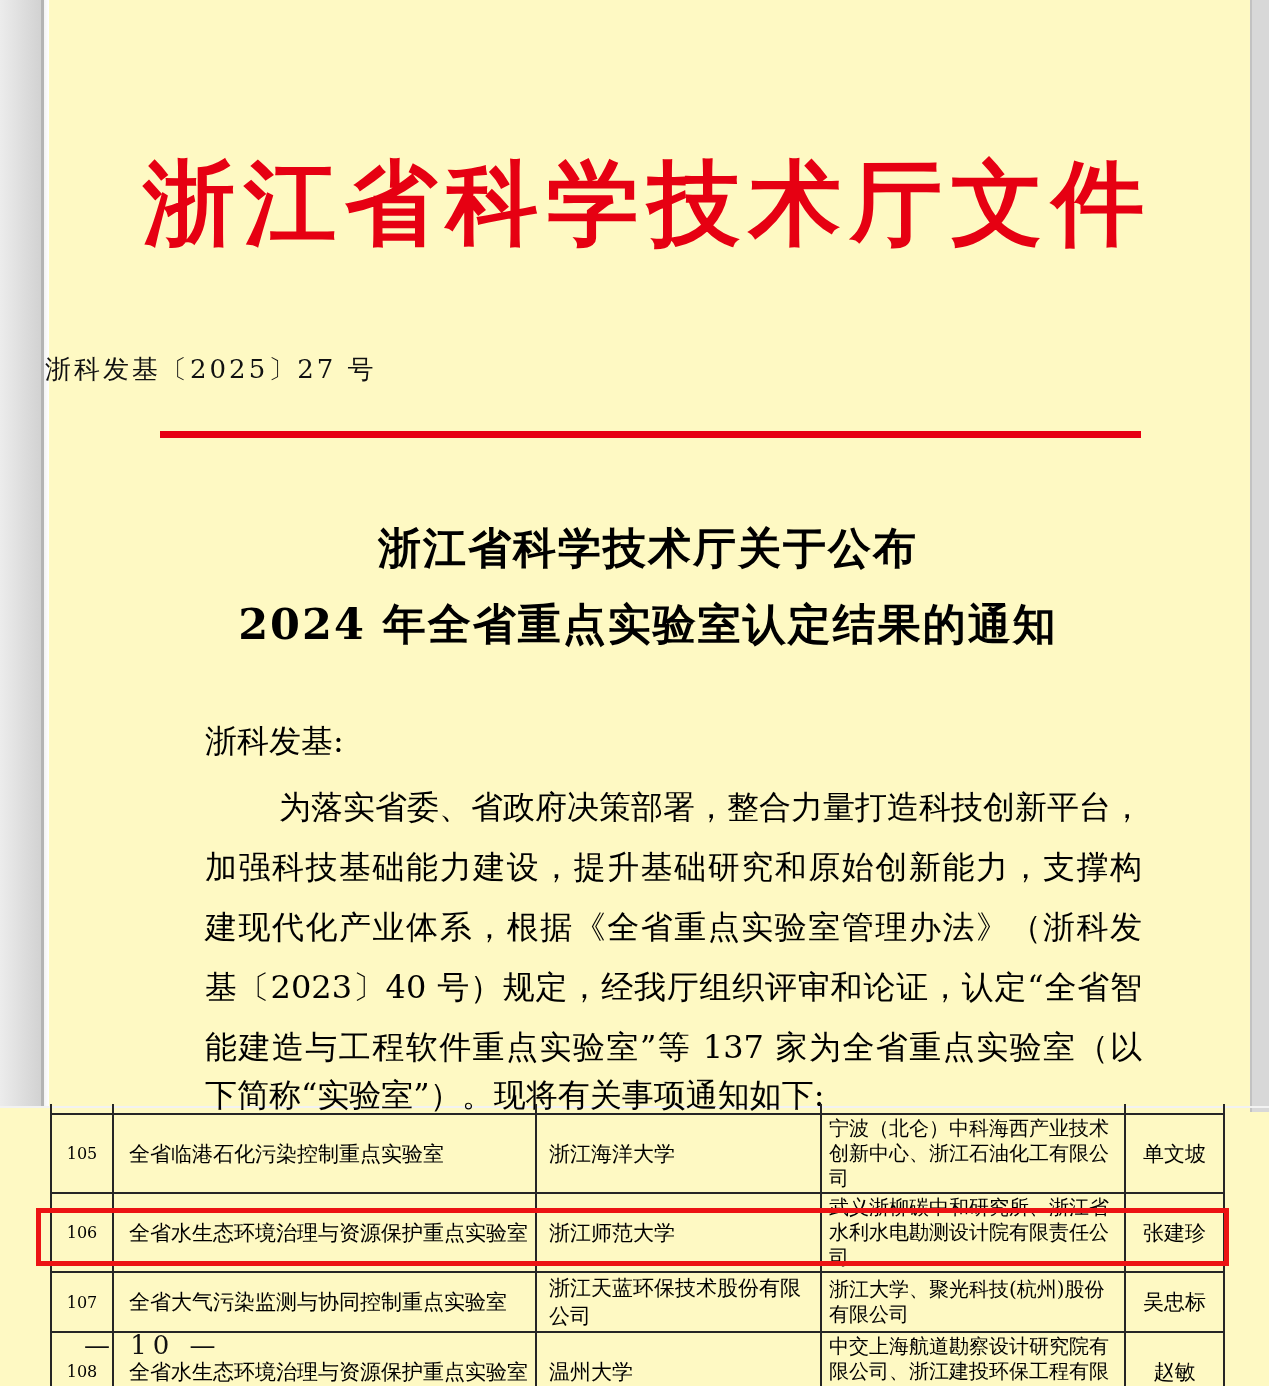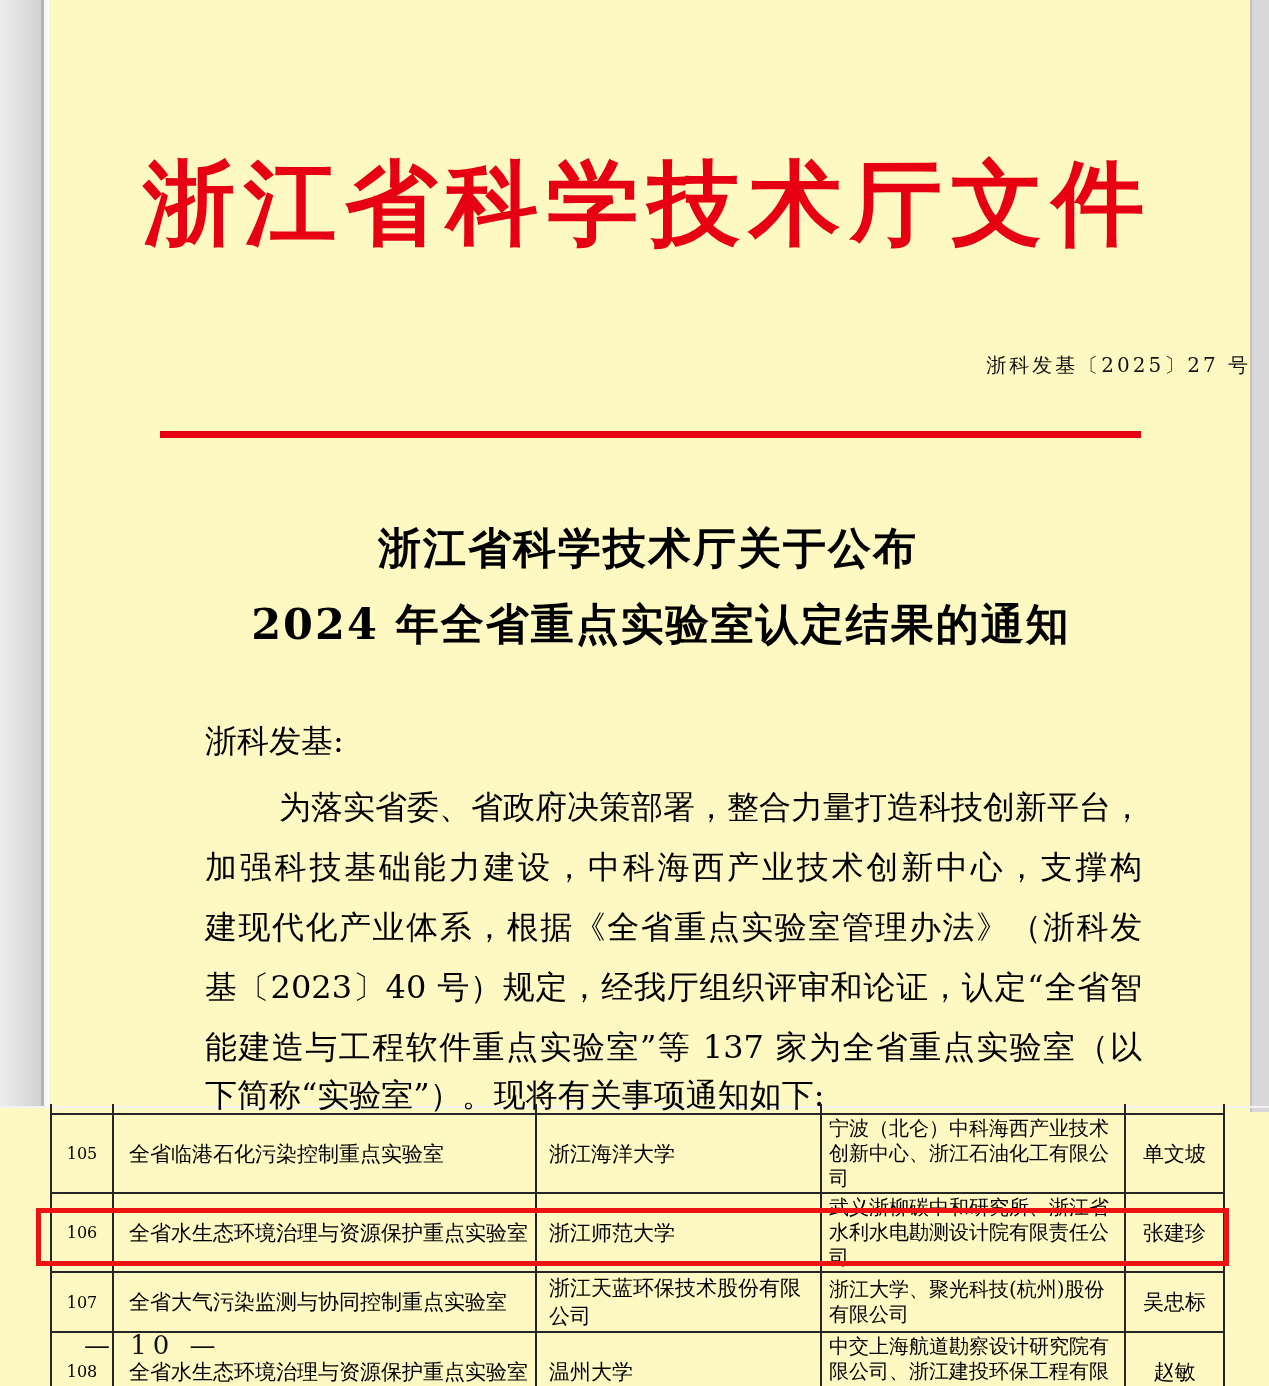--- a/index.html
+++ b/index.html
@@ -26,33 +26,33 @@
     background:#f2f2f2;
   }
   
   .masthead{
     position:absolute;left:45px;top:142px;width:1206px;
     text-align:center;color:#e60012;font-size:92px;font-weight:bold;
     letter-spacing:9px;white-space:nowrap;
   }
   .doc-number{
     position:absolute;left:45px;top:352px;width:1206px;
-    text-align:right;color:#111;font-size:20px;letter-spacing:3px;
+    text-align:left;color:#111;font-size:26px;letter-spacing:3px;
   }
   .red-rule{
     position:absolute;left:160px;top:431px;width:981px;height:7px;
     background:#e60012;
   }
   .notice-title-1{
     position:absolute;left:45px;top:520px;width:1206px;
     text-align:center;font-size:43px;font-weight:bold;color:#000;
     letter-spacing:2px;white-space:nowrap;
   }
   .notice-title-2{
-    position:absolute;left:58px;top:596px;width:1206px;
+    position:absolute;left:45px;top:596px;width:1206px;
     text-align:center;font-size:43px;font-weight:bold;color:#000;
     letter-spacing:2px;white-space:nowrap;
   }
   .salutation{
     position:absolute;left:205px;top:720px;font-size:32px;color:#000;
   }
   .body-line{
     position:absolute;left:205px;width:937px;font-size:32px;color:#000;
     text-align:justify;text-align-last:justify;white-space:nowrap;
   }
@@ -100,21 +100,21 @@
   <div class="doc-number">浙科发基〔2025〕27 号</div>
 
   <div class="red-rule"></div>
 
   <div class="notice-title-1">浙江省科学技术厅关于公布</div>
   <div class="notice-title-2">2024 年全省重点实验室认定结果的通知</div>
 
   <div class="salutation">浙科发基:</div>
 
   <div class="body-line indent" style="top:786px;">为落实省委、省政府决策部署，整合力量打造科技创新平台，</div>
-  <div class="body-line" style="top:846px;">加强科技基础能力建设，中科海西产业技术创新中心，支撑构</div>
+  <div class="body-line" style="top:846px;">加强科技基础能力建设，提升基础研究和原始创新能力，支撑构</div>
   <div class="body-line" style="top:906px;">建现代化产业体系，根据《全省重点实验室管理办法》（浙科发</div>
   <div class="body-line" style="top:966px;">基〔2023〕40 号）规定，经我厅组织评审和论证，认定“全省智</div>
   <div class="body-line" style="top:1026px;">能建造与工程软件重点实验室”等 137 家为全省重点实验室（以</div>
   <div class="body-line last" style="top:1074px;">下简称“实验室”）。现将有关事项通知如下:</div>
 
   <table class="labs-table">
     <tbody>
         <tr class="stub">
       <td class="col-no first"></td>
       <td class="col-lab"></td>

